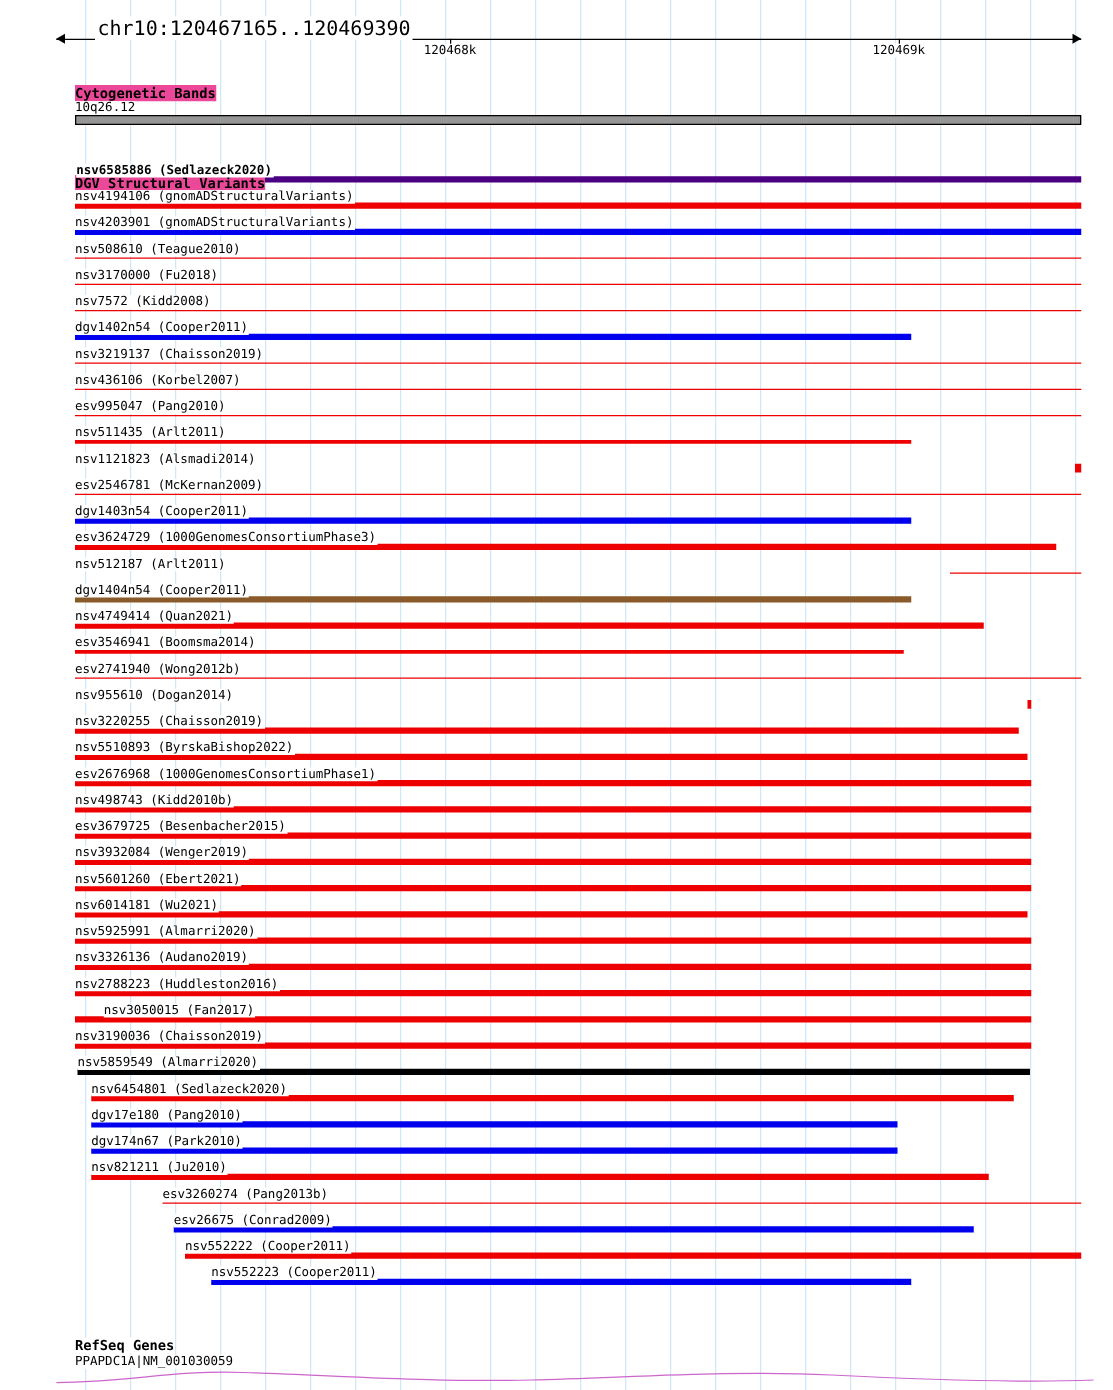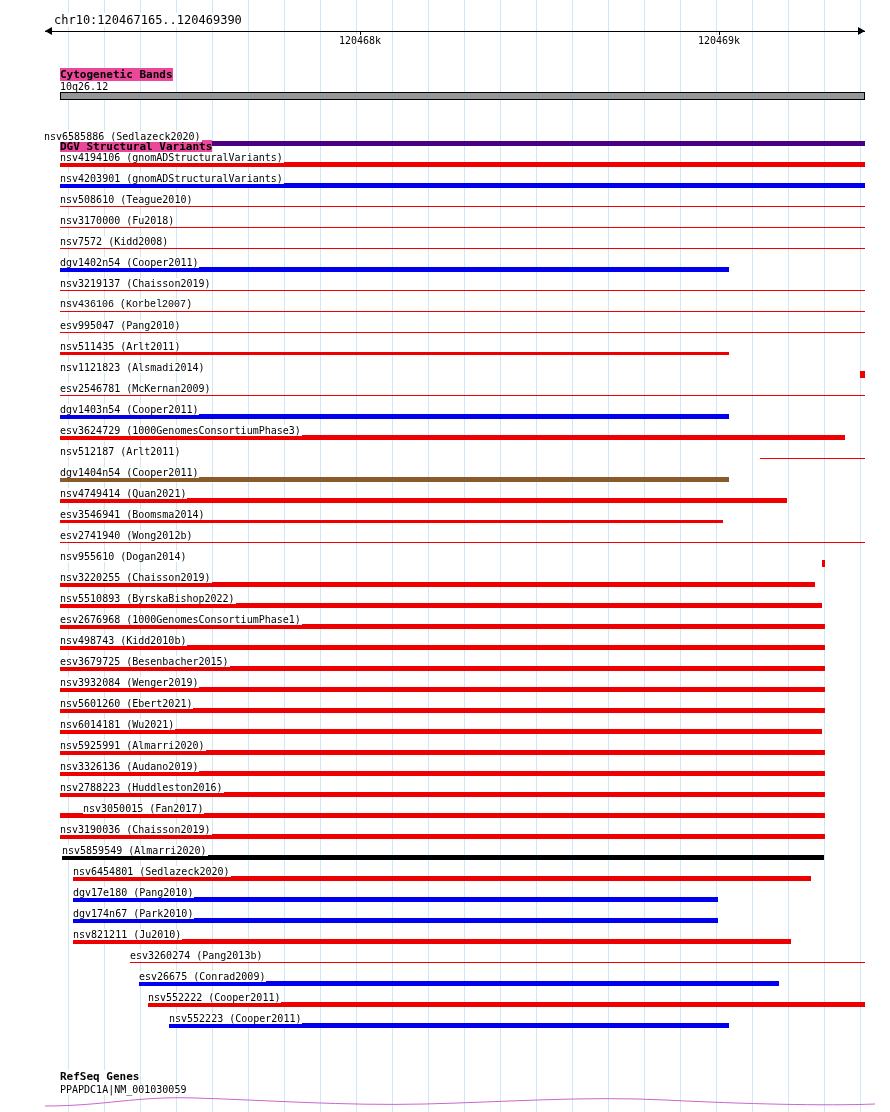--- a/index.html
+++ b/index.html
@@ -23,23 +23,23 @@
   
   .gridline {
     position: absolute;
     top: 0;
     width: 1px;
     height: 1112px;
     background: #cfe8f7;
   }
   .coord-label {
     position: absolute;
-    left: 52px;
+    left: 76px;
     top: 13px;
-    font-size: 12px;
+    font-size: 16px;
     font-family: "DejaVu Sans Mono", monospace;
     color: #000;
     background: #fff;
     padding: 0 2px;
     z-index: 5;
   }
   
   .ruler-line {
     position: absolute;
     left: 45px;
@@ -186,37 +186,37 @@
       <div class="ruler-tick" style="left: 719px;"></div>
       <div class="ruler-tick-label" style="left: 719px;">120469k</div>
     </div>
 
   <div class="section-title" style="top:68px;">Cytogenetic Bands</div>
   <div class="band-label" style="top:81px;">10q26.12</div>
   <div class="band-bar" style="top:92px;"></div>
 
   <div class="section-title" style="top:122px;margin-top:18px;">DGV Structural Variants</div>
   <div id="tracks">
-      <div class="track-label" style="left: 44px; top: 131px;">nsv6585886 (Sedlazeck2020)</div>
+      <div class="track-label" style="left: 61px; top: 131px; font-weight: bold;">nsv6585886 (Sedlazeck2020)</div>
       <div class="track-bar" style="left: 60px; top: 141px; width: 805px; height: 5px; background: rgb(75, 0, 130);"></div>
       <div class="track-label" style="left: 60px; top: 152px;">nsv4194106 (gnomADStructuralVariants)</div>
       <div class="track-bar" style="left: 60px; top: 162px; width: 805px; height: 5px; background: rgb(238, 0, 0);"></div>
       <div class="track-label" style="left: 60px; top: 173px;">nsv4203901 (gnomADStructuralVariants)</div>
       <div class="track-bar" style="left: 60px; top: 183px; width: 805px; height: 5px; background: rgb(0, 0, 238);"></div>
       <div class="track-label" style="left: 60px; top: 194px;">nsv508610 (Teague2010)</div>
       <div class="track-bar" style="left: 60px; top: 206px; width: 805px; height: 1px; background: rgb(238, 0, 0);"></div>
       <div class="track-label" style="left: 60px; top: 215px;">nsv3170000 (Fu2018)</div>
       <div class="track-bar" style="left: 60px; top: 227px; width: 805px; height: 1px; background: rgb(238, 0, 0);"></div>
       <div class="track-label" style="left: 60px; top: 236px;">nsv7572 (Kidd2008)</div>
       <div class="track-bar" style="left: 60px; top: 248px; width: 805px; height: 1px; background: rgb(238, 0, 0);"></div>
       <div class="track-label" style="left: 60px; top: 257px;">dgv1402n54 (Cooper2011)</div>
       <div class="track-bar" style="left: 60px; top: 267px; width: 669px; height: 5px; background: rgb(0, 0, 238);"></div>
       <div class="track-label" style="left: 60px; top: 278px;">nsv3219137 (Chaisson2019)</div>
       <div class="track-bar" style="left: 60px; top: 290px; width: 805px; height: 1px; background: rgb(238, 0, 0);"></div>
-      <div class="track-label" style="left: 60px; top: 299px; font-family: Liberation Mono, monospace;">nsv436106 (Korbel2007)</div>
+      <div class="track-label" style="left: 60px; top: 299px;">nsv436106 (Korbel2007)</div>
       <div class="track-bar" style="left: 60px; top: 311px; width: 805px; height: 1px; background: rgb(238, 0, 0);"></div>
       <div class="track-label" style="left: 60px; top: 320px;">esv995047 (Pang2010)</div>
       <div class="track-bar" style="left: 60px; top: 332px; width: 805px; height: 1px; background: rgb(238, 0, 0);"></div>
       <div class="track-label" style="left: 60px; top: 341px;">nsv511435 (Arlt2011)</div>
       <div class="track-bar" style="left: 60px; top: 352px; width: 669px; height: 3px; background: rgb(238, 0, 0);"></div>
       <div class="track-label" style="left: 60px; top: 362px;">nsv1121823 (Alsmadi2014)</div>
       <div class="track-bar" style="left: 860px; top: 371px; width: 5px; height: 7px; background: rgb(238, 0, 0);"></div>
       <div class="track-label" style="left: 60px; top: 383px;">esv2546781 (McKernan2009)</div>
       <div class="track-bar" style="left: 60px; top: 395px; width: 805px; height: 1px; background: rgb(238, 0, 0);"></div>
       <div class="track-label" style="left: 60px; top: 404px;">dgv1403n54 (Cooper2011)</div>

